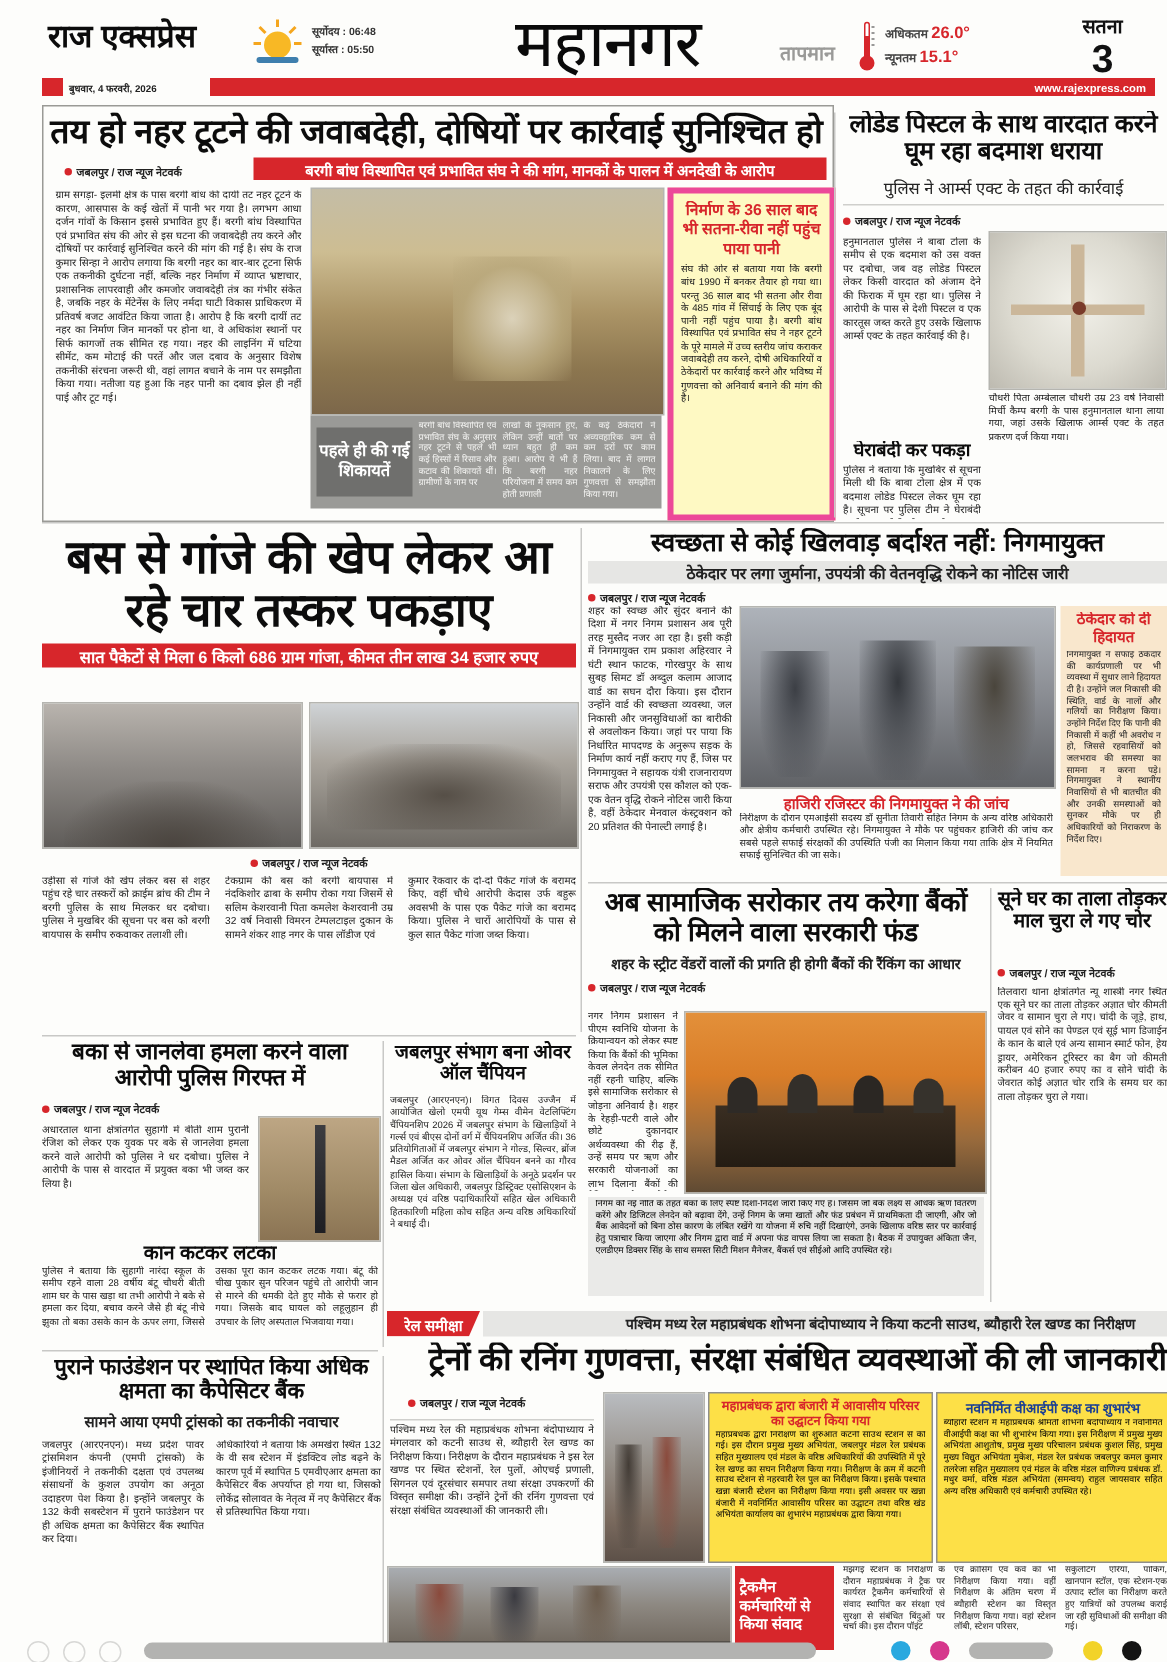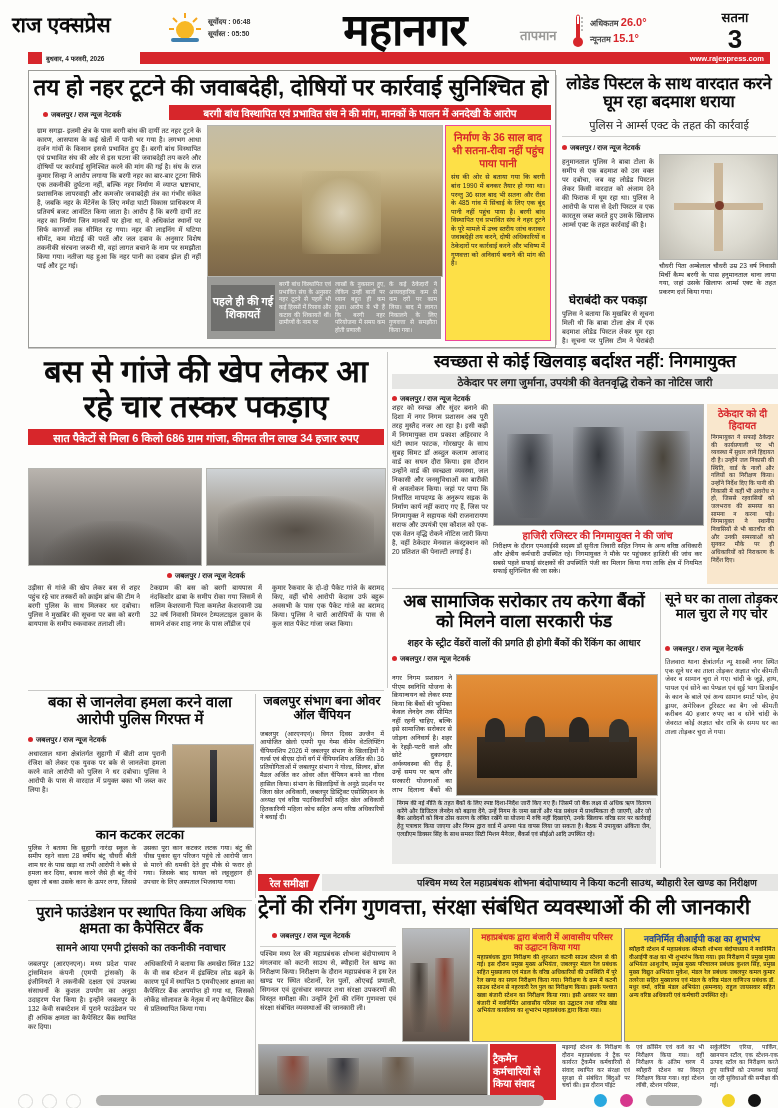--- a/index.html
+++ b/index.html
@@ -19,35 +19,35 @@
              justify-content:center;overflow:hidden;white-space:nowrap;}
   .kicker{font-size:9px;font-weight:bold;color:#2a2a2a;text-align:center;}
   .kicker u{text-decoration:underline;}
   .vr{position:absolute;width:1px;background:#c8c8c6;}
   .hr{position:absolute;height:1px;background:#c8c8c6;}
   .ph{position:absolute;overflow:hidden;border:1px solid #b5b5b0;}
   .cap-red{color:#d7262b;font-weight:bold;text-align:center;overflow:hidden;}
   .boxed{border:1px solid #9a9a96;}
   .nowrap{white-space:nowrap;}
   .masthead-brand{font-weight:bold;font-size:21px;color:#0b0b0b;line-height:1;}
-  .nameplate{font-weight:bold;font-size:44px;color:#0a0a0a;line-height:1;letter-spacing:-1px;}
+  .nameplate{font-weight:normal;font-size:44px;color:#0a0a0a;line-height:1;letter-spacing:-1px;}
   .temp-label{font-weight:bold;font-size:13px;color:#9a9a98;}
   .redbar{background:#d7262b;}
-  .sidebar-yellow{background:#fde047;border:1px solid #ec4899;}
+  .sidebar-yellow{background:#fef9c3;border:4px solid #ec4899;}
   .beige-box{background:#f9e7cd;}
   .notebox{background:#eaeae8;}
   .railbox{border:1px solid #8f8f8b;background:#fde047;}
   .regdot{position:absolute;border-radius:50%;width:13px;height:13px;}
 </style>
 </head>
 <body>
 
 <div class="page">
 
-  <div class="abs" style="left:12px;top:14px;width:130px;">
+  <div class="abs" style="left:32px;top:14px;width:130px;">
     <div class="masthead-brand">राज एक्सप्रेस</div>
   </div>
   <div class="abs" style="left:168px;top:12px;width:34px;height:34px;">
     <svg width="34" height="34" viewBox="0 0 34 34">
       <g stroke="#f5a61e" stroke-width="2">
         <line x1="17" y1="1" x2="17" y2="6"></line>
           <line x1="5" y1="6" x2="9" y2="10"></line>
         <line x1="29" y1="6" x2="25" y2="10"></line>
           <line x1="1" y1="17" x2="6" y2="17"></line>
           <line x1="28" y1="17" x2="33" y2="17"></line>
@@ -239,21 +239,21 @@
     <div class="hl center" style="font-size:14.5px;height:34px;">पुराने फाउंडेशन पर स्थापित किया अधिक क्षमता का कैपेसिटर बैंक</div>
     <div class="center" style="font-size:10px;font-weight:bold;color:#222;margin-top:2px;">सामने आया एमपी ट्रांसको का तकनीकी नवाचार</div>
     <div class="body-txt" style="position:absolute;left:0;top:56px;width:108px;height:142px;">जबलपुर (आरएनएन)। मध्य प्रदेश पावर ट्रांसमिशन कंपनी (एमपी ट्रांसको) के इंजीनियरों ने तकनीकी दक्षता एवं उपलब्ध संसाधनों के कुशल उपयोग का अनूठा उदाहरण पेश किया है। इन्होंने जबलपुर के 132 केवी सबस्टेशन में पुराने फाउंडेशन पर ही अधिक क्षमता का कैपेसिटर बैंक स्थापित कर दिया।</div>
     <div class="body-txt" style="position:absolute;left:116px;top:56px;width:110px;height:142px;">अधिकारियों ने बताया कि अमखेरा स्थित 132 के वी सब स्टेशन में इंडक्टिव लोड बढ़ने के कारण पूर्व में स्थापित 5 एमवीएआर क्षमता का कैपेसिटर बैंक अपर्याप्त हो गया था, जिसको लोकेंद्र सोलावत के नेतृत्व में नए कैपेसिटर बैंक से प्रतिस्थापित किया गया।</div>
   </div>
 
   <div class="vr" style="left:255px;top:904px;height:196px;"></div>
   <div class="abs" style="left:258px;top:874px;width:520px;height:228px;">
     <div class="redstrip" style="position:absolute;left:0;top:0;width:62px;height:17px;font-size:10px;clip-path:polygon(0 0,100% 0,88% 100%,0 100%);">रेल समीक्षा</div>
     <div class="graystrip" style="position:absolute;left:64px;top:0;width:530px;height:17px;font-size:9.5px;">पश्चिम मध्य रेल महाप्रबंधक शोभना बंदोपाध्याय ने किया कटनी साउथ, ब्यौहारी रेल खण्ड का निरीक्षण</div>
-    <div class="hl nowrap" style="position:absolute;left:0;top:21px;width:520px;height:28px;font-size:21px;">ट्रेनों की रनिंग गुणवत्ता, संरक्षा संबंधित व्यवस्थाओं की ली जानकारी</div>
+    <div class="hl nowrap" style="position:absolute;left:0;top:21px;width:520px;height:28px;font-size:21px;text-align:right;">ट्रेनों की रनिंग गुणवत्ता, संरक्षा संबंधित व्यवस्थाओं की ली जानकारी</div>
     <div class="byline" style="position:absolute;left:14px;top:56px;">
       <span class="dot"></span>
       <span>जबलपुर / राज न्यूज नेटवर्क</span>
     </div>
     <div class="body-txt" style="position:absolute;left:2px;top:72px;width:136px;height:92px;border-top:1px solid #cfcfcc;padding-top:3px;">पश्चिम मध्य रेल की महाप्रबंधक शोभना बंदोपाध्याय ने मंगलवार को कटनी साउथ से, ब्यौहारी रेल खण्ड का निरीक्षण किया। निरीक्षण के दौरान महाप्रबंधक ने इस रेल खण्ड पर स्थित स्टेशनों, रेल पुलों, ओएचई प्रणाली, सिगनल एवं दूरसंचार समपार तथा संरक्षा उपकरणों की विस्तृत समीक्षा की। उन्होंने ट्रेनों की रनिंग गुणवत्ता एवं संरक्षा संबंधित व्यवस्थाओं की जानकारी ली।</div>
     <div class="ph" style="left:144px;top:54px;width:66px;height:112px;background:linear-gradient(180deg,#b9bcc0 0%,#97918a 40%,#7a6a5e 75%,#5c5048 100%);">
       <div style="position:absolute;left:10%;top:30%;width:28%;height:62%;background:radial-gradient(ellipse at 50% 20%,#433c36 0%,transparent 85%);"></div>
       <div style="position:absolute;left:48%;top:26%;width:30%;height:66%;background:radial-gradient(ellipse at 50% 20%,#8a4a3c 0%,transparent 85%);"></div>
     </div>
     <div class="abs railbox" style="left:214px;top:54px;width:148px;height:112px;">

